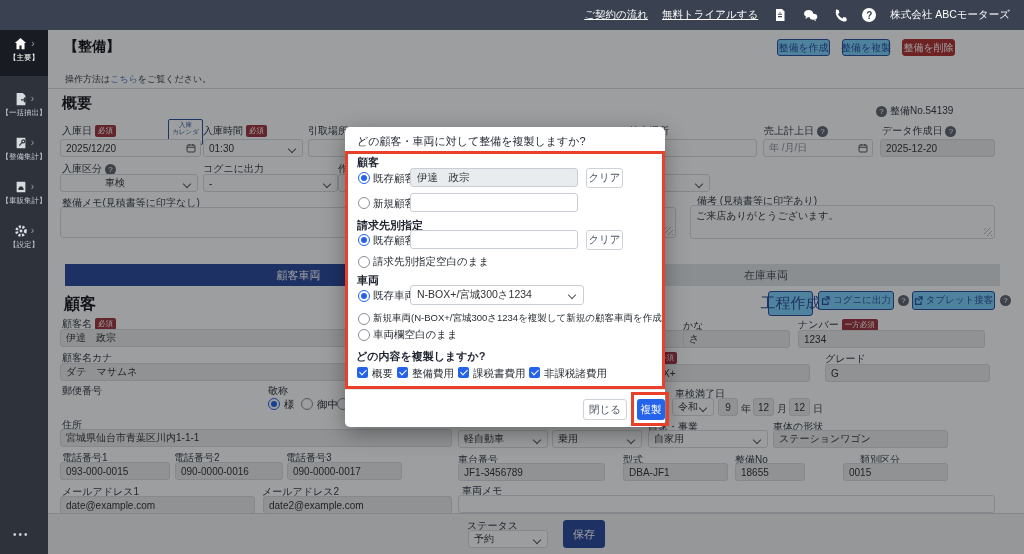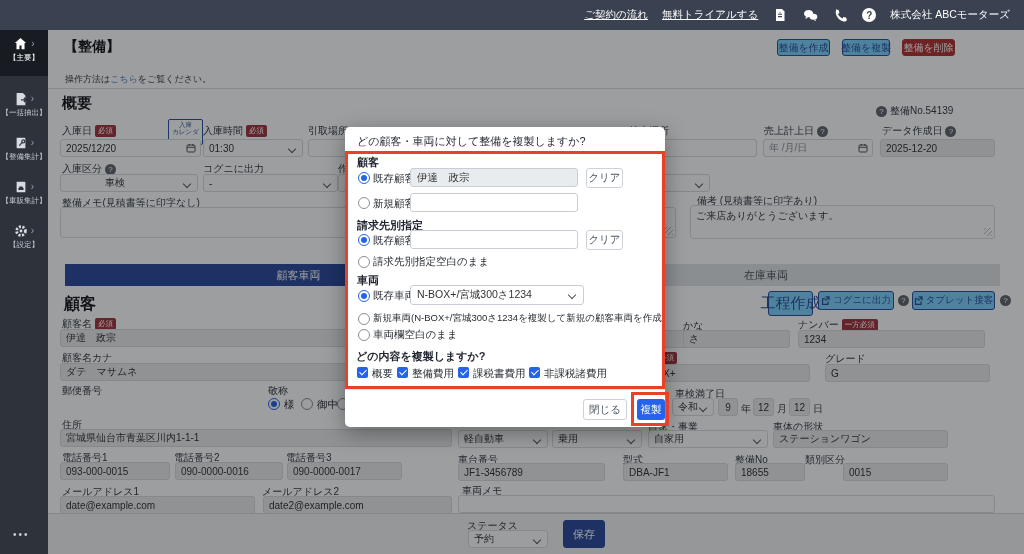--- a/index.html
+++ b/index.html
@@ -425,21 +425,21 @@
 
   <div class="lbl" style="left:410px; top:423px;">
       <span>車台番号</span>
     </div>
   <div class="lbl" style="left:575px; top:423px;">
       <span>型式</span>
     </div>
   <div class="lbl" style="left:687px; top:423px;">
       <span>整備No</span>
     </div>
-  <div class="lbl" style="left:757px; top:423px;align-items:flex-end;">
+  <div class="lbl" style="left:812px; top:423px;align-items:flex-end;">
       <span>類別区分</span>
     </div>
   <div class="inp gray" style="left:410px; top:433px; width:147px;">
       <span>JF1-3456789</span>
     </div>
   <div class="inp gray" style="left:575px; top:433px; width:105px;">
       <span>DBA-JF1</span>
     </div>
   <div class="inp gray" style="left:687px; top:433px; width:70px;">
       <span>18655</span>

